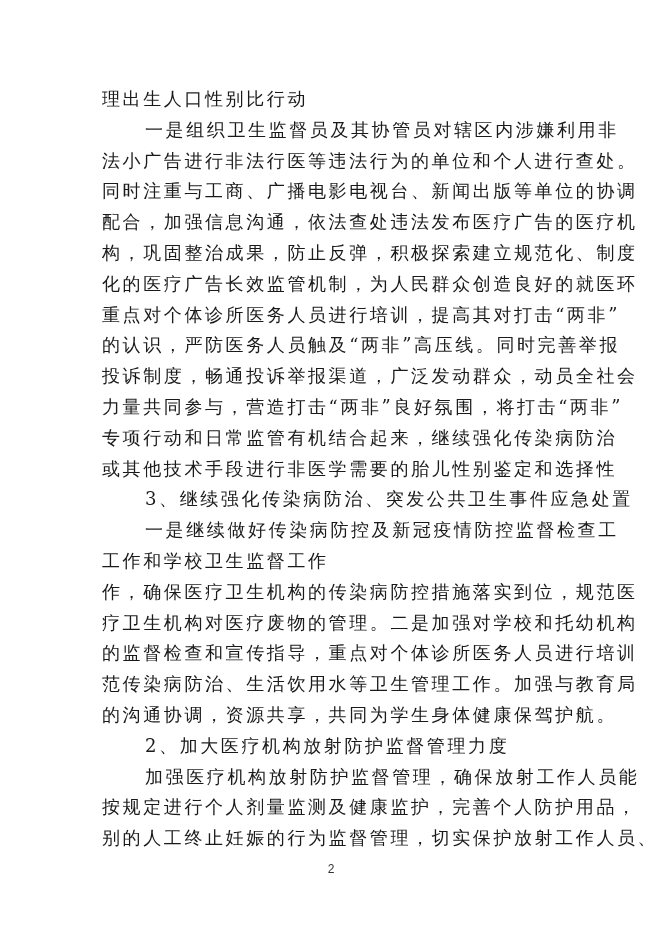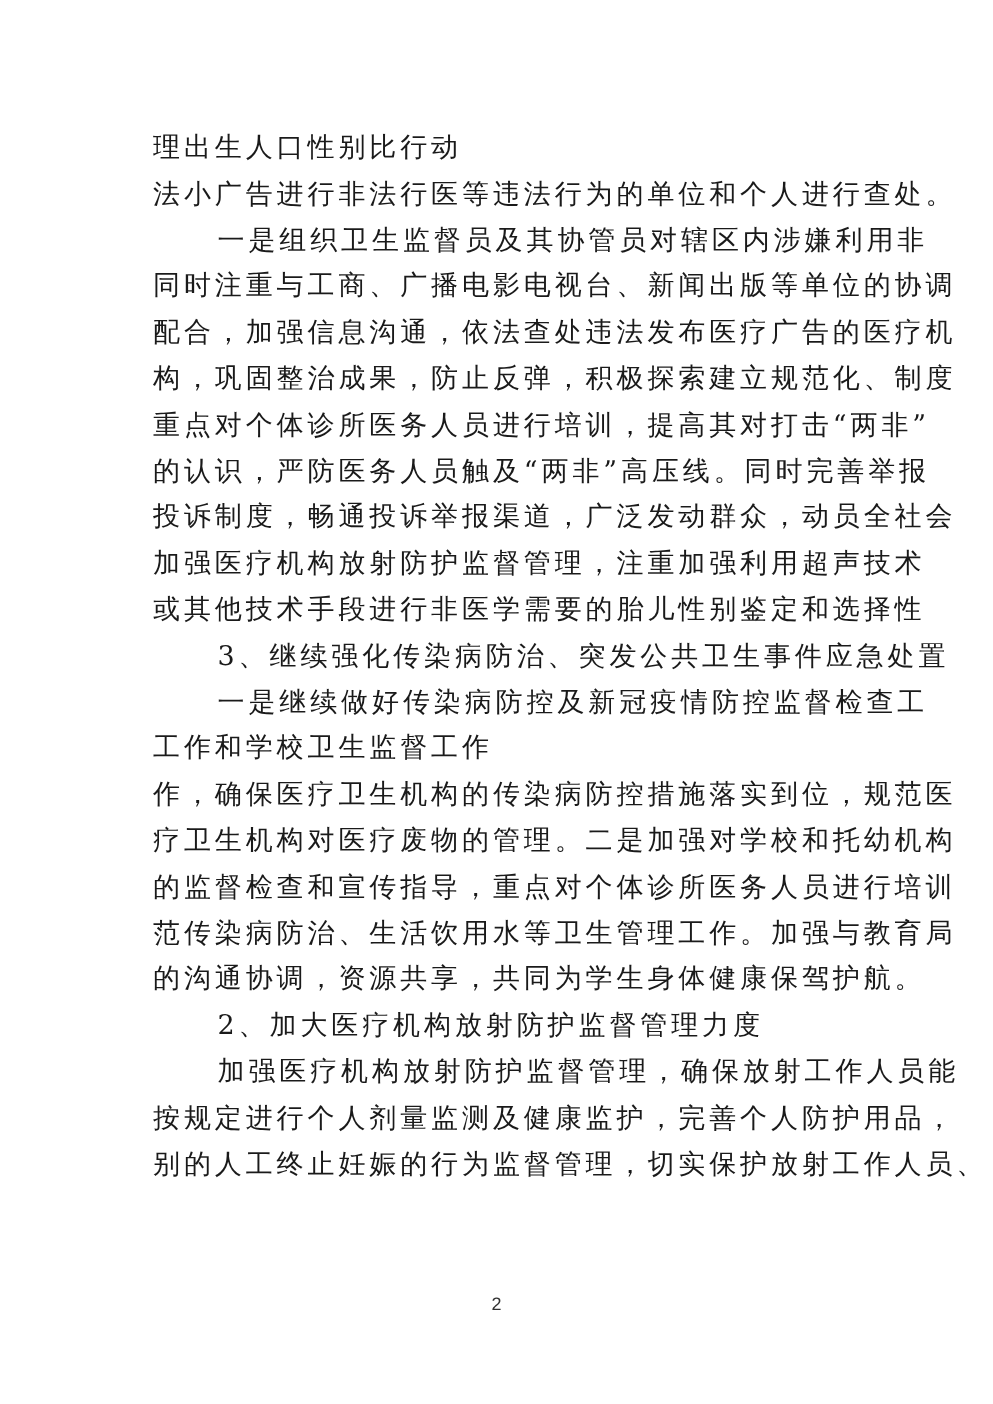--- a/index.html
+++ b/index.html
@@ -33,29 +33,31 @@
       font-family: "Liberation Sans", sans-serif;
       font-size: 12px;
       color: #333;
     }
   </style>
 </head>
 <body>
 
 <div class="page">
   <div class="line">理出生人口性别比行动</div>
+  <div class="line indent">一是组织卫生监督员及其协管员对辖区内涉嫌利用非</div>
   <div class="line">法小广告进行非法行医等违法行为的单位和个人进行查处。</div>
-  <div class="line indent">一是组织卫生监督员及其协管员对辖区内涉嫌利用非</div>
   <div class="line">同时注重与工商、广播电影电视台、新闻出版等单位的协调</div>
   <div class="line">配合，加强信息沟通，依法查处违法发布医疗广告的医疗机</div>
   <div class="line">构，巩固整治成果，防止反弹，积极探索建立规范化、制度</div>
+  <div class="line">化的医疗广告长效监管机制，为人民群众创造良好的就医环</div>
   <div class="line">重点对个体诊所医务人员进行培训，提高其对打击“两非”</div>
   <div class="line">的认识，严防医务人员触及“两非”高压线。同时完善举报</div>
   <div class="line">投诉制度，畅通投诉举报渠道，广泛发动群众，动员全社会</div>
-  <div class="line">加强医疗机构放射防护监督管理，注重加强利用超声技术</div>
+  <div class="line">力量共同参与，营造打击“两非”良好氛围，将打击“两非”</div>
+  <div class="line">专项行动和日常监管有机结合起来，继续强化传染病防治</div>
   <div class="line">或其他技术手段进行非医学需要的胎儿性别鉴定和选择性</div>
   <div class="line indent">3、继续强化传染病防治、突发公共卫生事件应急处置</div>
   <div class="line indent">一是继续做好传染病防控及新冠疫情防控监督检查工</div>
   <div class="line">工作和学校卫生监督工作</div>
   <div class="line">作，确保医疗卫生机构的传染病防控措施落实到位，规范医</div>
   <div class="line">疗卫生机构对医疗废物的管理。二是加强对学校和托幼机构</div>
   <div class="line">的监督检查和宣传指导，重点对个体诊所医务人员进行培训</div>
   <div class="line">范传染病防治、生活饮用水等卫生管理工作。加强与教育局</div>
   <div class="line">的沟通协调，资源共享，共同为学生身体健康保驾护航。</div>
   <div class="line indent">2、加大医疗机构放射防护监督管理力度</div>

